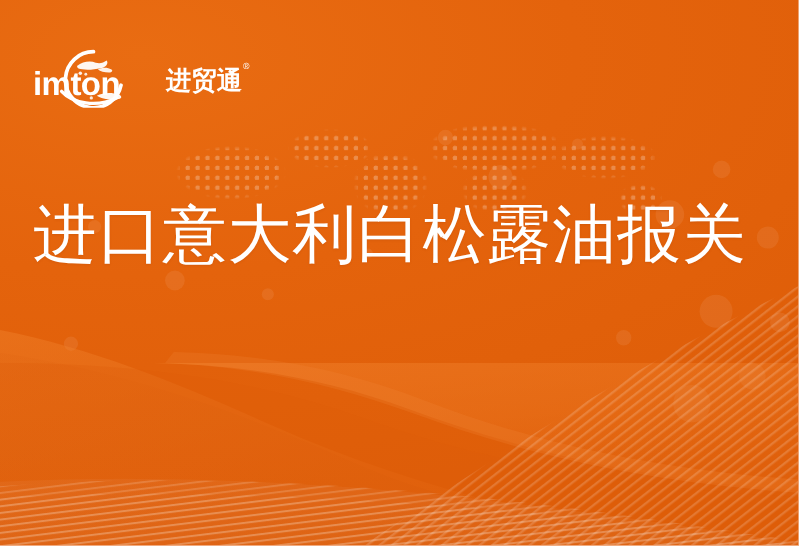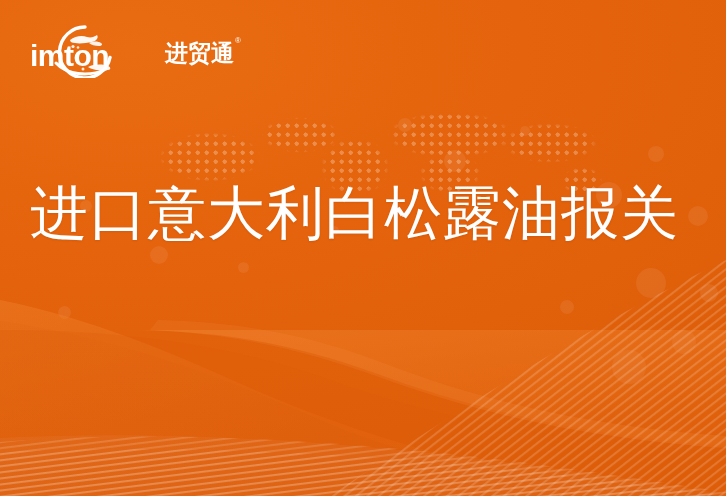--- a/index.html
+++ b/index.html
@@ -68,32 +68,32 @@
     background: rgba(255,255,255,0.075);
   }
 
   
   .waves { position: absolute; inset: 0; }
 
   
   .logo {
     position: absolute;
     left: 26px;
-    top: 22px;
+    top: 42px;
     display: flex;
     align-items: center;
     height: 56px;
   }
   .logo-mark { display: block; }
   .logo-cn {
     color: #ffffff;
     font-size: 23px;
     line-height: 1;
     letter-spacing: 0px;
-    margin-left: 21px;
+    margin-left: 7px;
     position: relative;
     top: 3px;
     font-weight: 700;
     text-align: right;
   }
   .logo-reg {
     color: #ffffff;
     font-size: 8px;
     line-height: 1;
     position: relative;
@@ -109,21 +109,20 @@
     width: 680px;
   }
   .headline .line {
     color: #ffffff;
     font-size: 58px;
     line-height: 92px;
     letter-spacing: 1px;
     white-space: nowrap;
     font-weight: 400;
     text-shadow: 0 1px 2px rgba(150,55,0,0.18);
-    font-family: Liberation Serif, serif;
   }
 </style>
 </head>
 <body>
 
 <div class="banner">
 
   <div class="bg-base"></div>
 
   <div class="dot-map"></div>

